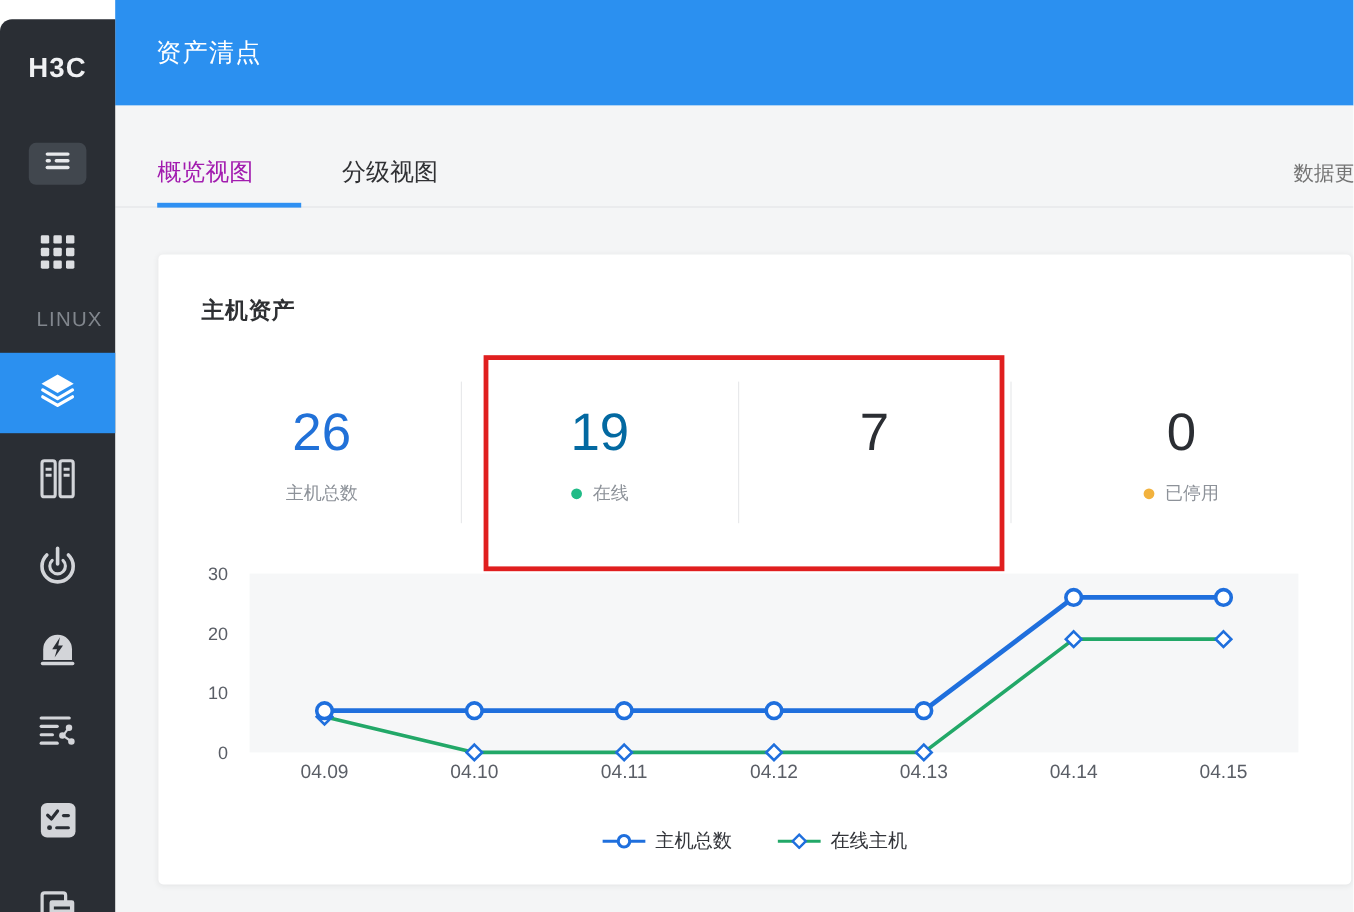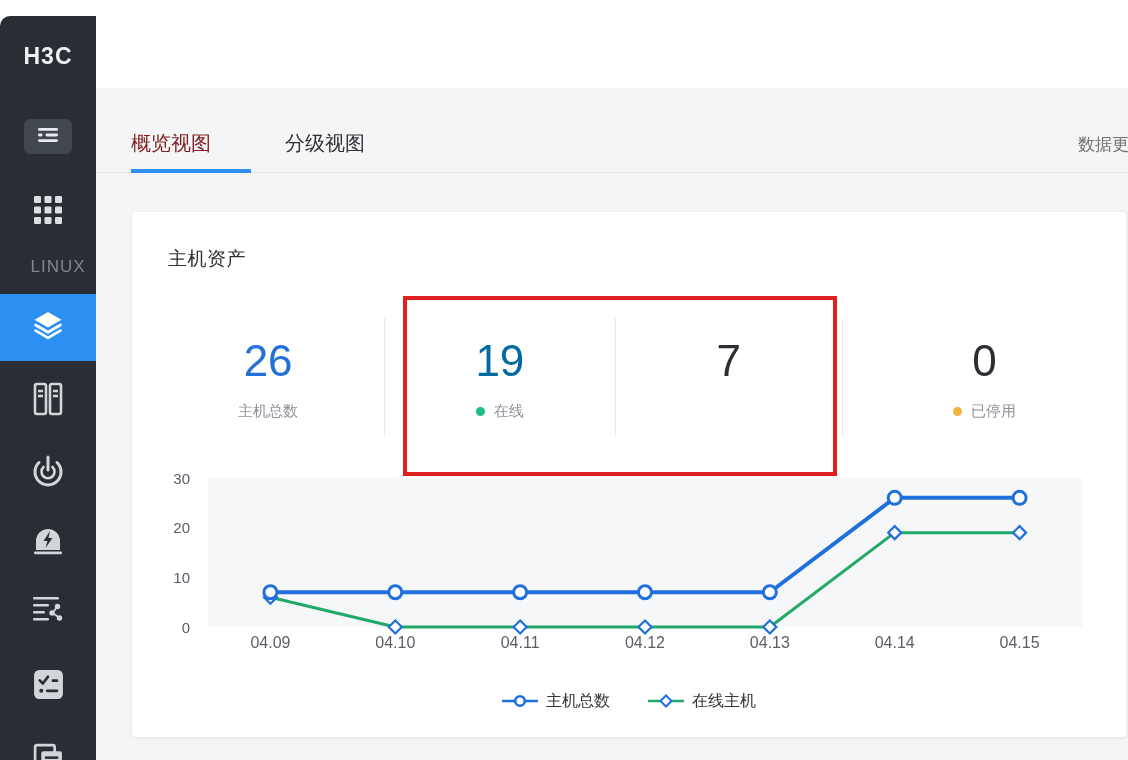--- a/index.html
+++ b/index.html
@@ -29,33 +29,33 @@
   .topbar-title { position:absolute; left:34px; top:30px; color:#fff;
     font-size:21px; font-weight:500; letter-spacing:1px; }
 
   
   .main { position:absolute; left:96px; top:88px; width:1032px; height:672px;
     background:#f4f5f6; overflow:hidden; }
   .tabbar { position:absolute; left:0; top:0; width:1032px; height:85px;
     border-bottom:1px solid #e3e4e6; }
   .tab { position:absolute; top:42px; font-size:20px; color:#303134; cursor:pointer;
     white-space:nowrap; }
-  .tab.active { color:#7f1d1d; }
+  .tab.active { color:#a21caf; }
   .tab-overview { left:35px; }
   .tab-hierarchy { left:189px; }
   .tab-underline { position:absolute; left:35px; top:81px; width:120px; height:4px;
     background:#2f90f2; }
   .update-text { position:absolute; left:982px; top:45px; font-size:17px;
     color:#737373; white-space:nowrap; }
 
   
   .card { position:absolute; left:36px; top:124px; width:994px; height:525px;
     background:#fff; border-radius:4px; box-shadow:0 1px 5px rgba(0,0,0,0.07); }
   .card-title { position:absolute; left:36px; top:34px; font-size:19px;
-    color:#2e3033; font-weight:400; letter-spacing:0.5px; }
+    color:#2e3033; font-weight:700; letter-spacing:0.5px; }
 
   .stats { position:absolute; left:0; top:106px; width:994px; height:118px;
     display:flex; }
   .stat-cell { text-align:center; }
   .stat-cell:nth-child(1){ width:238px; border-right:1px solid #e8e9eb;margin-left:20px; }
   .stat-cell:nth-child(2){ width:235px; border-right:1px solid #e8e9eb; }
   .stat-cell:nth-child(3){ width:232px; border-right:1px solid #e8e9eb; }
   .stat-cell:nth-child(4){ width:289px; }
   .stat-value { margin-top:20px; font-size:44px; line-height:46px; color:#2b2e33; }
   .stat-label { margin-top:18px; display:flex; align-items:center;
@@ -192,20 +192,23 @@
           <rect x="2" y="2" width="19" height="24" rx="2" fill="none" stroke="#d3d5d9" stroke-width="2.6"></rect>
           <rect x="8" y="8" width="20" height="22" rx="2" fill="#d3d5d9"></rect>
           <rect x="11.5" y="13" width="13" height="2.4" fill="#2a2e34"></rect>
           <rect x="11.5" y="18" width="13" height="2.4" fill="#2a2e34"></rect>
           <rect x="11.5" y="23" width="9" height="2.4" fill="#2a2e34"></rect>
         </svg>
       </span>
     </div>
   </aside>
 
+  <header class="topbar">
+    <div class="topbar-title">资产清点</div>
+  </header>
 
   <div class="main">
     <div class="tabbar">
       <div class="tab tab-overview active">概览视图</div>
       <div class="tab tab-hierarchy">分级视图</div>
       <div class="tab-underline"></div>
       <div class="update-text">数据更</div>
     </div>
 
     <section class="card">

